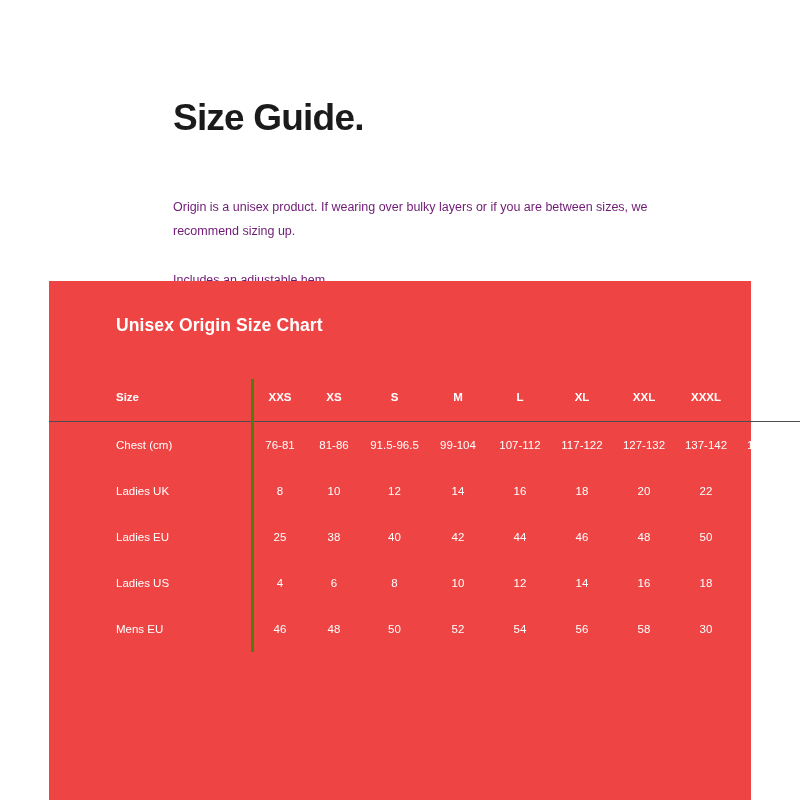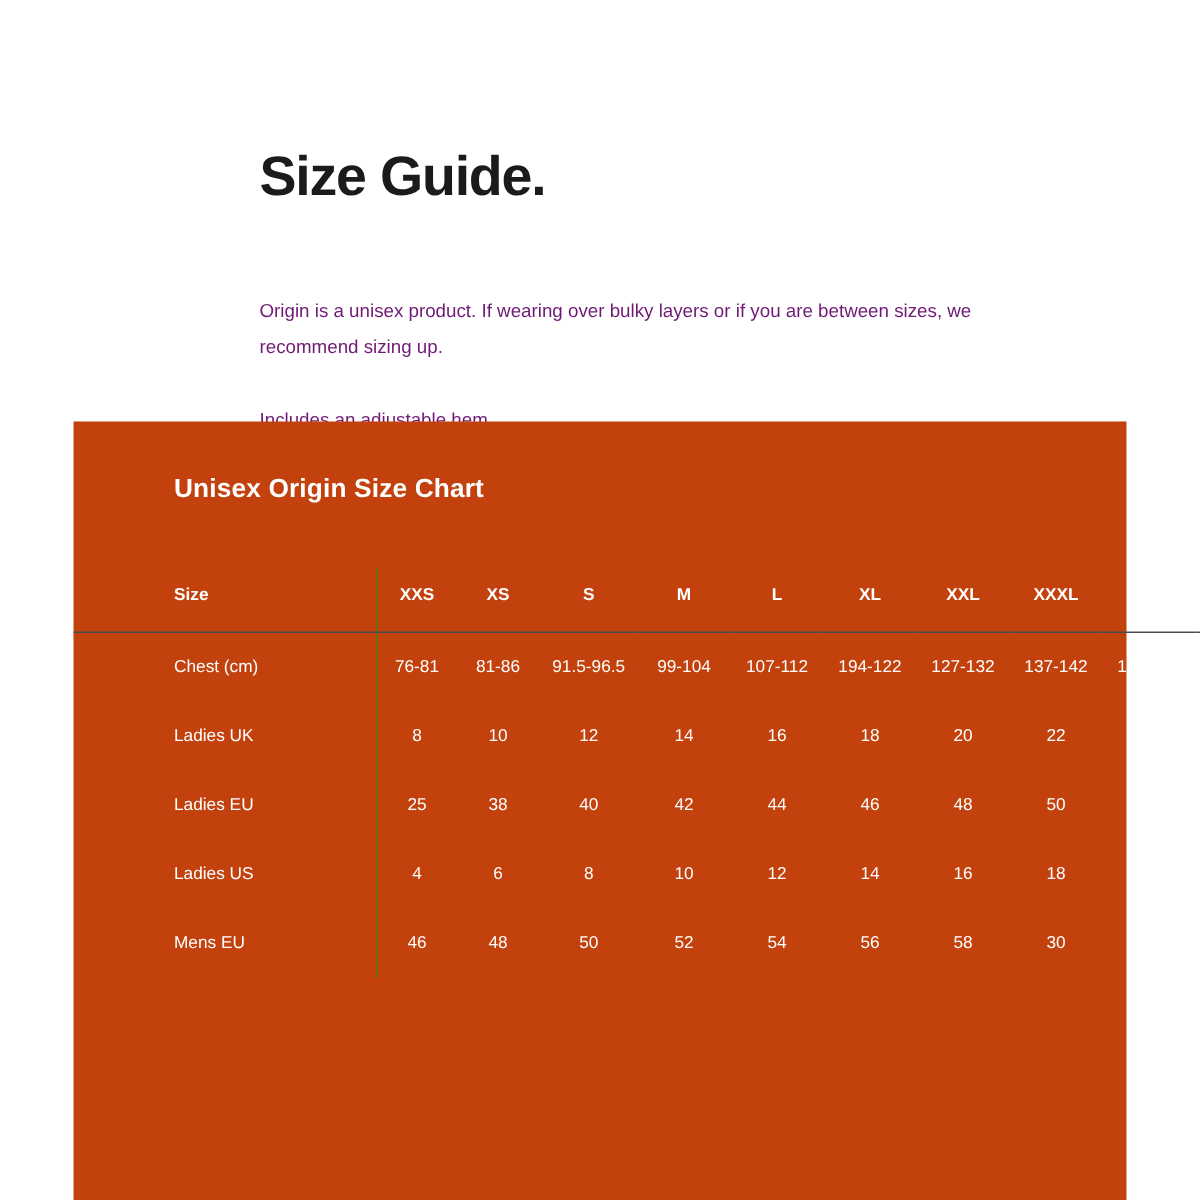--- a/index.html
+++ b/index.html
@@ -44,21 +44,21 @@
   }
   .intro-para.second {
     margin-top: 25px;
   }
   .chart-panel {
     position: absolute;
     left: 49px;
     top: 281px;
     width: 702px;
     height: 519px;
-    background: #c2410c;
+    background: #ef4444;
     box-sizing: border-box;
     padding: 30px 0 0 0;
   }
   .chart-title {
     margin: 0;
     padding: 4px 0 0 67px;
     font-size: 17.5px;
     font-weight: bold;
     color: #ffffff;
     letter-spacing: 0.1px;
@@ -88,21 +88,21 @@
   table.size-table .rowhead {
     text-align: left;
     padding-left: 67px;
     width: 135px;
     font-weight: normal;
   }
   table.size-table thead .rowhead {
     font-weight: bold;
   }
   .col-sep {
-    border-right: 1px solid #4d7c0f;
+    border-right: 3px solid #4d7c0f;
   }
   .head-rule td, .head-rule th {
     border-bottom: 1px solid #4a4d50;
   }
   .c-xxs { width: 52px; }
   .c-xs  { width: 56px; }
   .c-s   { width: 65px; }
   .c-m   { width: 62px; }
   .c-l   { width: 62px; }
   .c-xl  { width: 62px; }
@@ -143,21 +143,21 @@
       </thead>
       <tbody>
 
         <tr>
           <td class="rowhead col-sep">Chest (cm)</td>
           <td>76-81</td>
           <td>81-86</td>
           <td>91.5-96.5</td>
           <td>99-104</td>
           <td>107-112</td>
-          <td>194-122</td>
+          <td>117-122</td>
           <td>127-132</td>
           <td>137-142</td>
           <td>121-152</td>
           <td>157-162</td>
         </tr>
 
         <tr>
           <td class="rowhead col-sep">Ladies UK</td>
           <td>8</td>
           <td>10</td>

